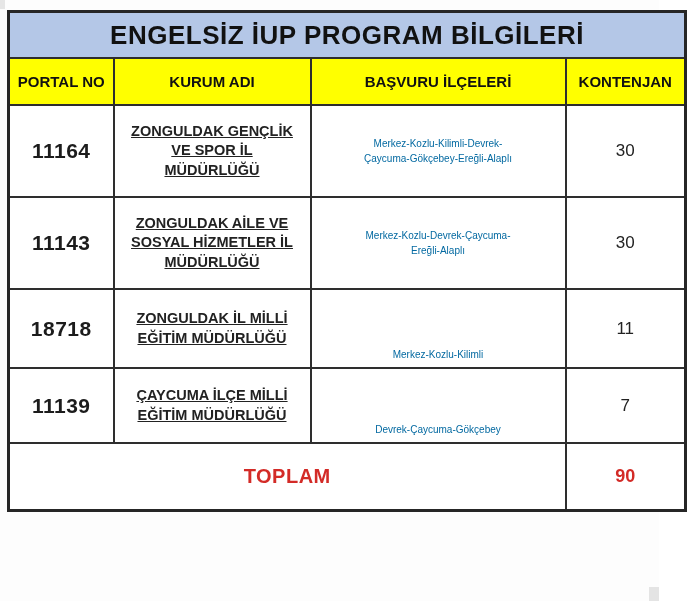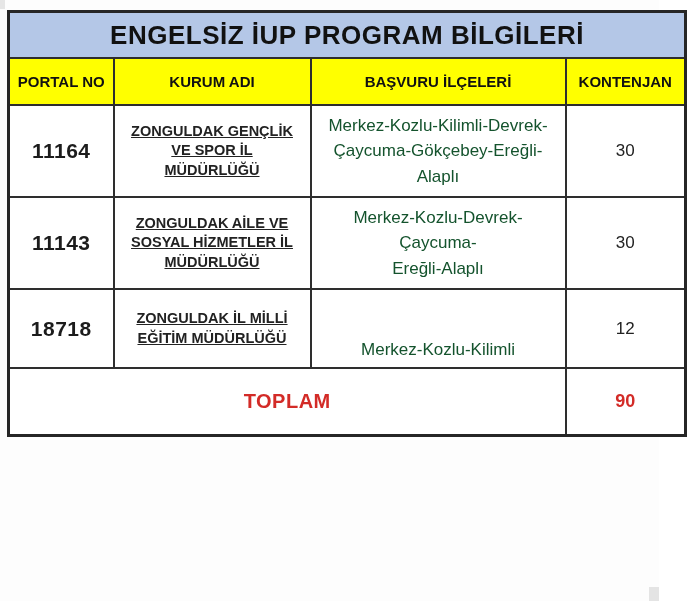--- a/index.html
+++ b/index.html
@@ -45,22 +45,22 @@
     font-size: 15px;
     font-weight: bold;
     color: #111;
   }
   .portal { font-size: 21px; font-weight: bold; letter-spacing: 0.5px; }
   .kurum {
     font-size: 14.5px; font-weight: bold;
     line-height: 1.32; white-space: pre-line; color: #222; text-decoration: underline;
   }
   .ilce {
-    font-size: 17px; line-height: 1.5;
-    white-space: pre-line; color: #14532d;
+    font-size: 10px; line-height: 1.5;
+    white-space: pre-line; color: #0369a1;
   }
   .kontenjan { font-size: 17px; color: #222; }
   .valign-bottom { vertical-align: bottom !important; padding-bottom: 5px !important; }
   .row-1 td { height: 86px; }
   .row-2 td { height: 86px; }
   .row-3 td { height: 70px; }
   .row-4 td { height: 66px; }
   .row-5 td { height: 98px; }
   .total-row td { height: 61px; }
   .total-label {
@@ -130,23 +130,30 @@
       <td class="ilce">Merkez-Kozlu-Devrek-Çaycuma-
 Ereğli-Alaplı</td>
       <td class="kontenjan">30</td>
     </tr>
 
     <tr class="row-3">
       <td class="portal">18718</td>
       <td class="kurum">ZONGULDAK İL MİLLİ
 EĞİTİM MÜDÜRLÜĞÜ</td>
       <td class="ilce valign-bottom">Merkez-Kozlu-Kilimli</td>
-      <td class="kontenjan">12</td>
+      <td class="kontenjan">11</td>
     </tr>
 
+    <tr class="row-4">
+      <td class="portal">11139</td>
+      <td class="kurum">ÇAYCUMA İLÇE MİLLİ
+EĞİTİM MÜDÜRLÜĞÜ</td>
+      <td class="ilce valign-bottom">Devrek-Çaycuma-Gökçebey</td>
+      <td class="kontenjan">7</td>
+    </tr>
 
 
     <tr class="total-row">
       <td class="total-label" colspan="3">TOPLAM</td>
       <td class="total-value">90</td>
     </tr>
   </tbody>
     </table>
 
   <div class="photo-edge-bottom-right"></div>

